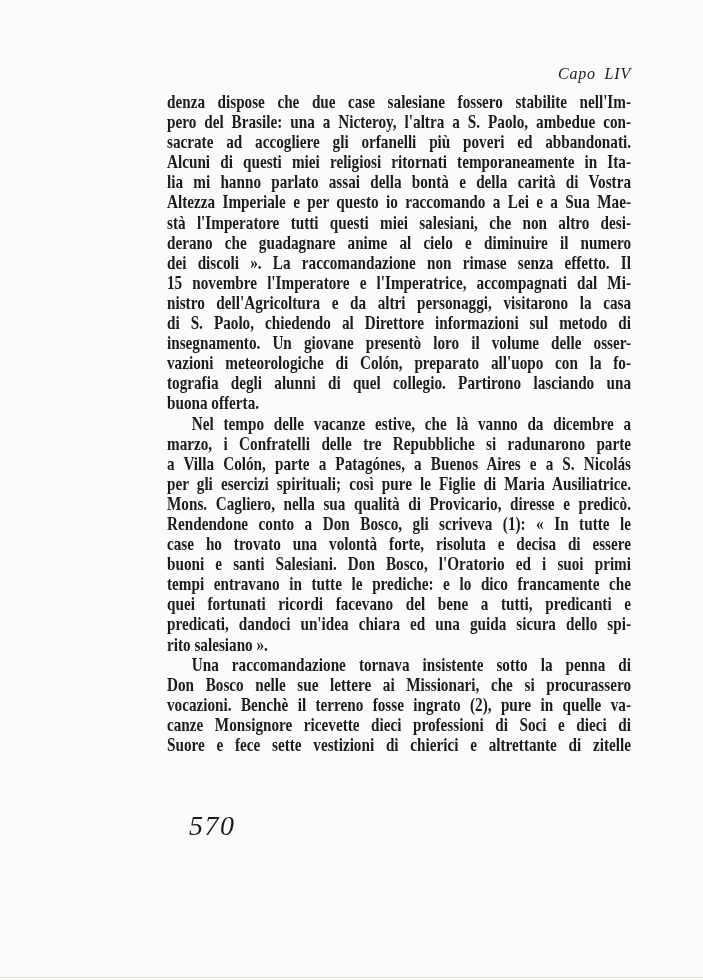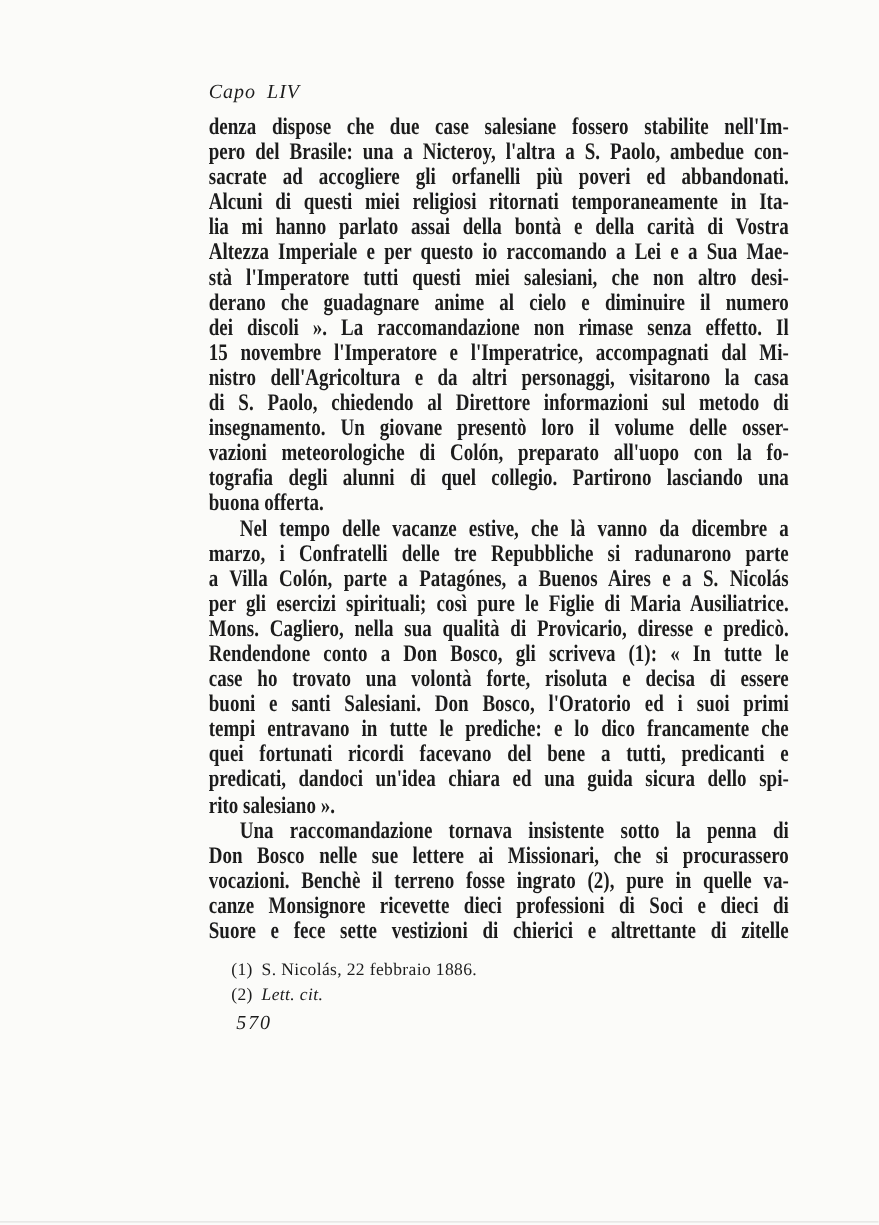--- a/index.html
+++ b/index.html
@@ -17,21 +17,21 @@
   }
   .page {
     position: absolute;
     inset: 0;
   }
   .running-head {
     position: absolute;
     top: 65px;
     left: 167px;
     width: 464px;
-    text-align: left;
+    text-align: right;
     font-style: italic;
     font-size: 16px;
     letter-spacing: 0.8px;
     word-spacing: 4px;
   }
   .text-col {
     position: absolute;
     top: 92px;
     left: 167px;
     width: 464px;
@@ -65,21 +65,21 @@
     font-size: 14px;
     line-height: 20px;
     letter-spacing: 0.3px;
   }
   .fn-marker { margin-right: 7px; }
   .fn-text.italic { font-style: italic; }
   .page-number {
     position: absolute;
     top: 810px;
     left: 189px;
-    font-size: 16px;
+    font-size: 28px;
     font-style: italic;
     letter-spacing: 1.5px;
   }
   .bottom-edge {
     position: absolute;
     left: 0;
     right: 0;
     bottom: 2px;
     height: 1px;
     background: #e2e2df;
@@ -129,22 +129,18 @@
         <div class="para">
           <div class="line ind">Una raccomandazione tornava insistente sotto la penna di</div>
           <div class="line">Don Bosco nelle sue lettere ai Missionari, che si procurassero</div>
           <div class="line">vocazioni. Benchè il terreno fosse ingrato (2), pure in quelle va-</div>
           <div class="line">canze Monsignore ricevette dieci professioni di Soci e dieci di</div>
           <div class="line">Suore e fece sette vestizioni di chierici e altrettante di zitelle</div>
         </div>
       </div>
   </div>
 
-  <div class="footnotes">
-      <div class="footnote"><span class="fn-marker">(1)</span><span class="fn-text">S. Nicolás, 22 febbraio 1886.</span></div>
-      <div class="footnote"><span class="fn-marker">(2)</span><span class="fn-text italic">Lett. cit.</span></div>
-    </div>
 
   <div class="page-number">570</div>
 
   <div class="bottom-edge"></div>
 
 </div>
 
 </body></html>

